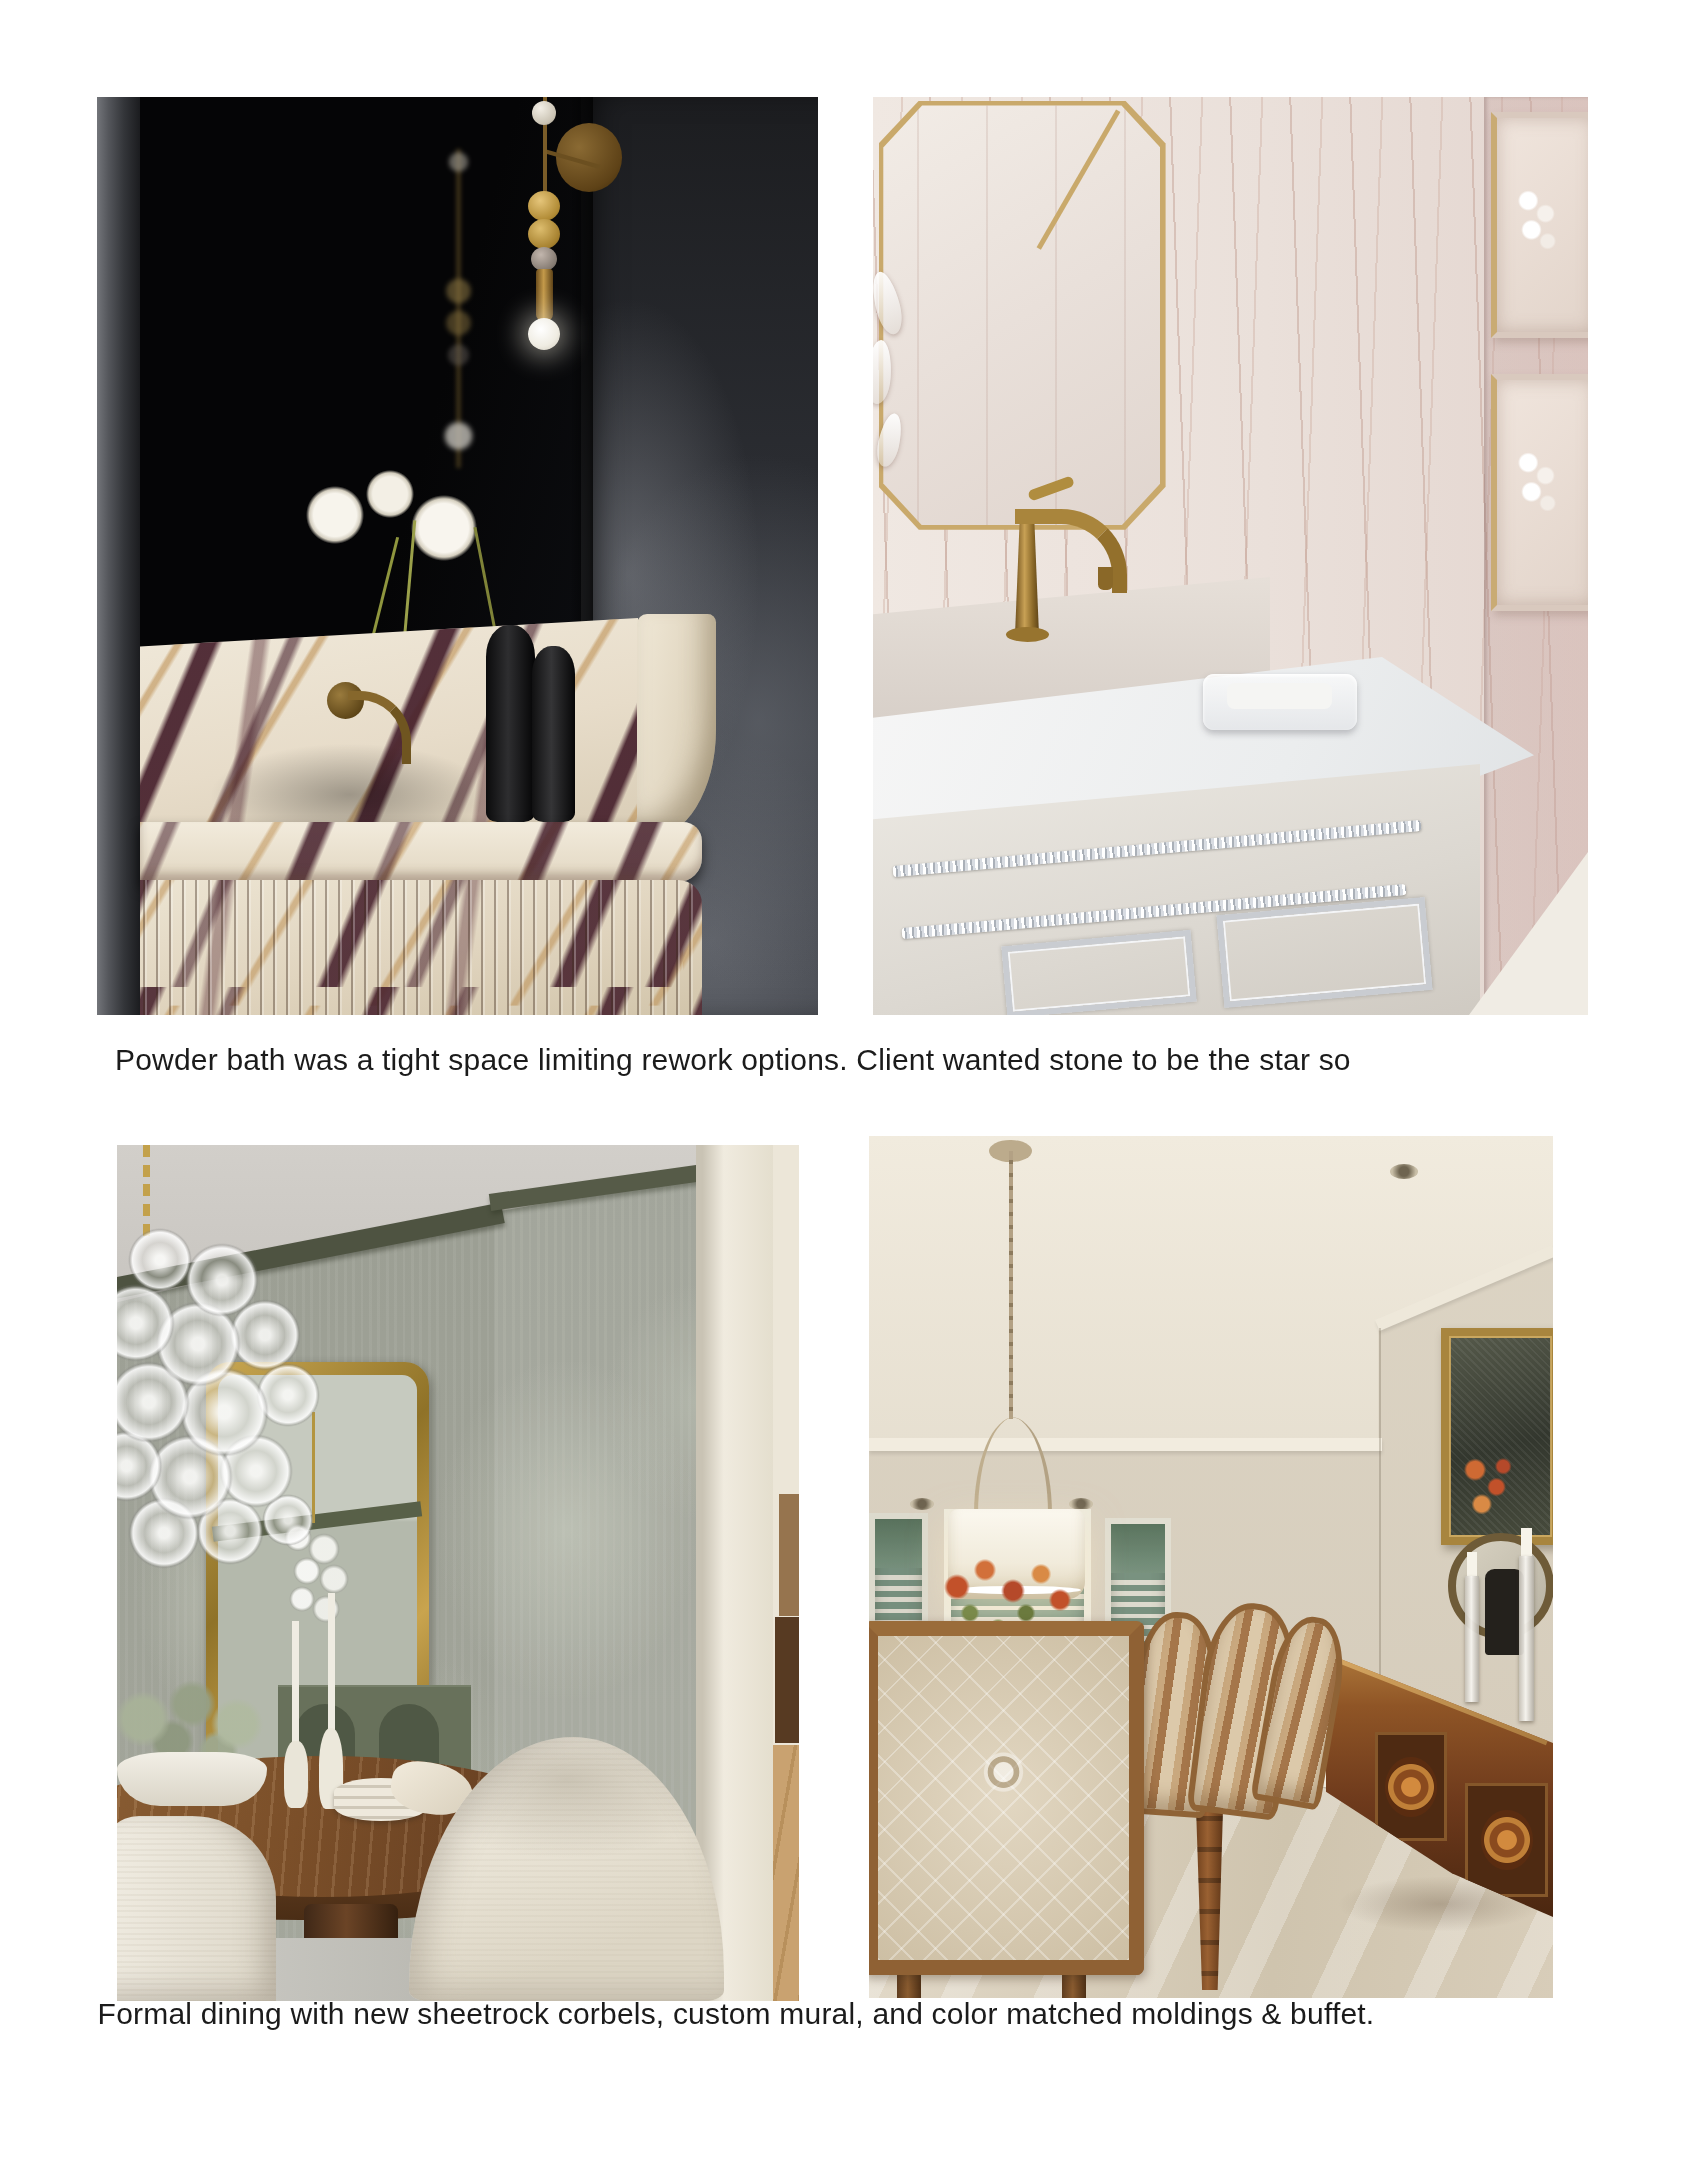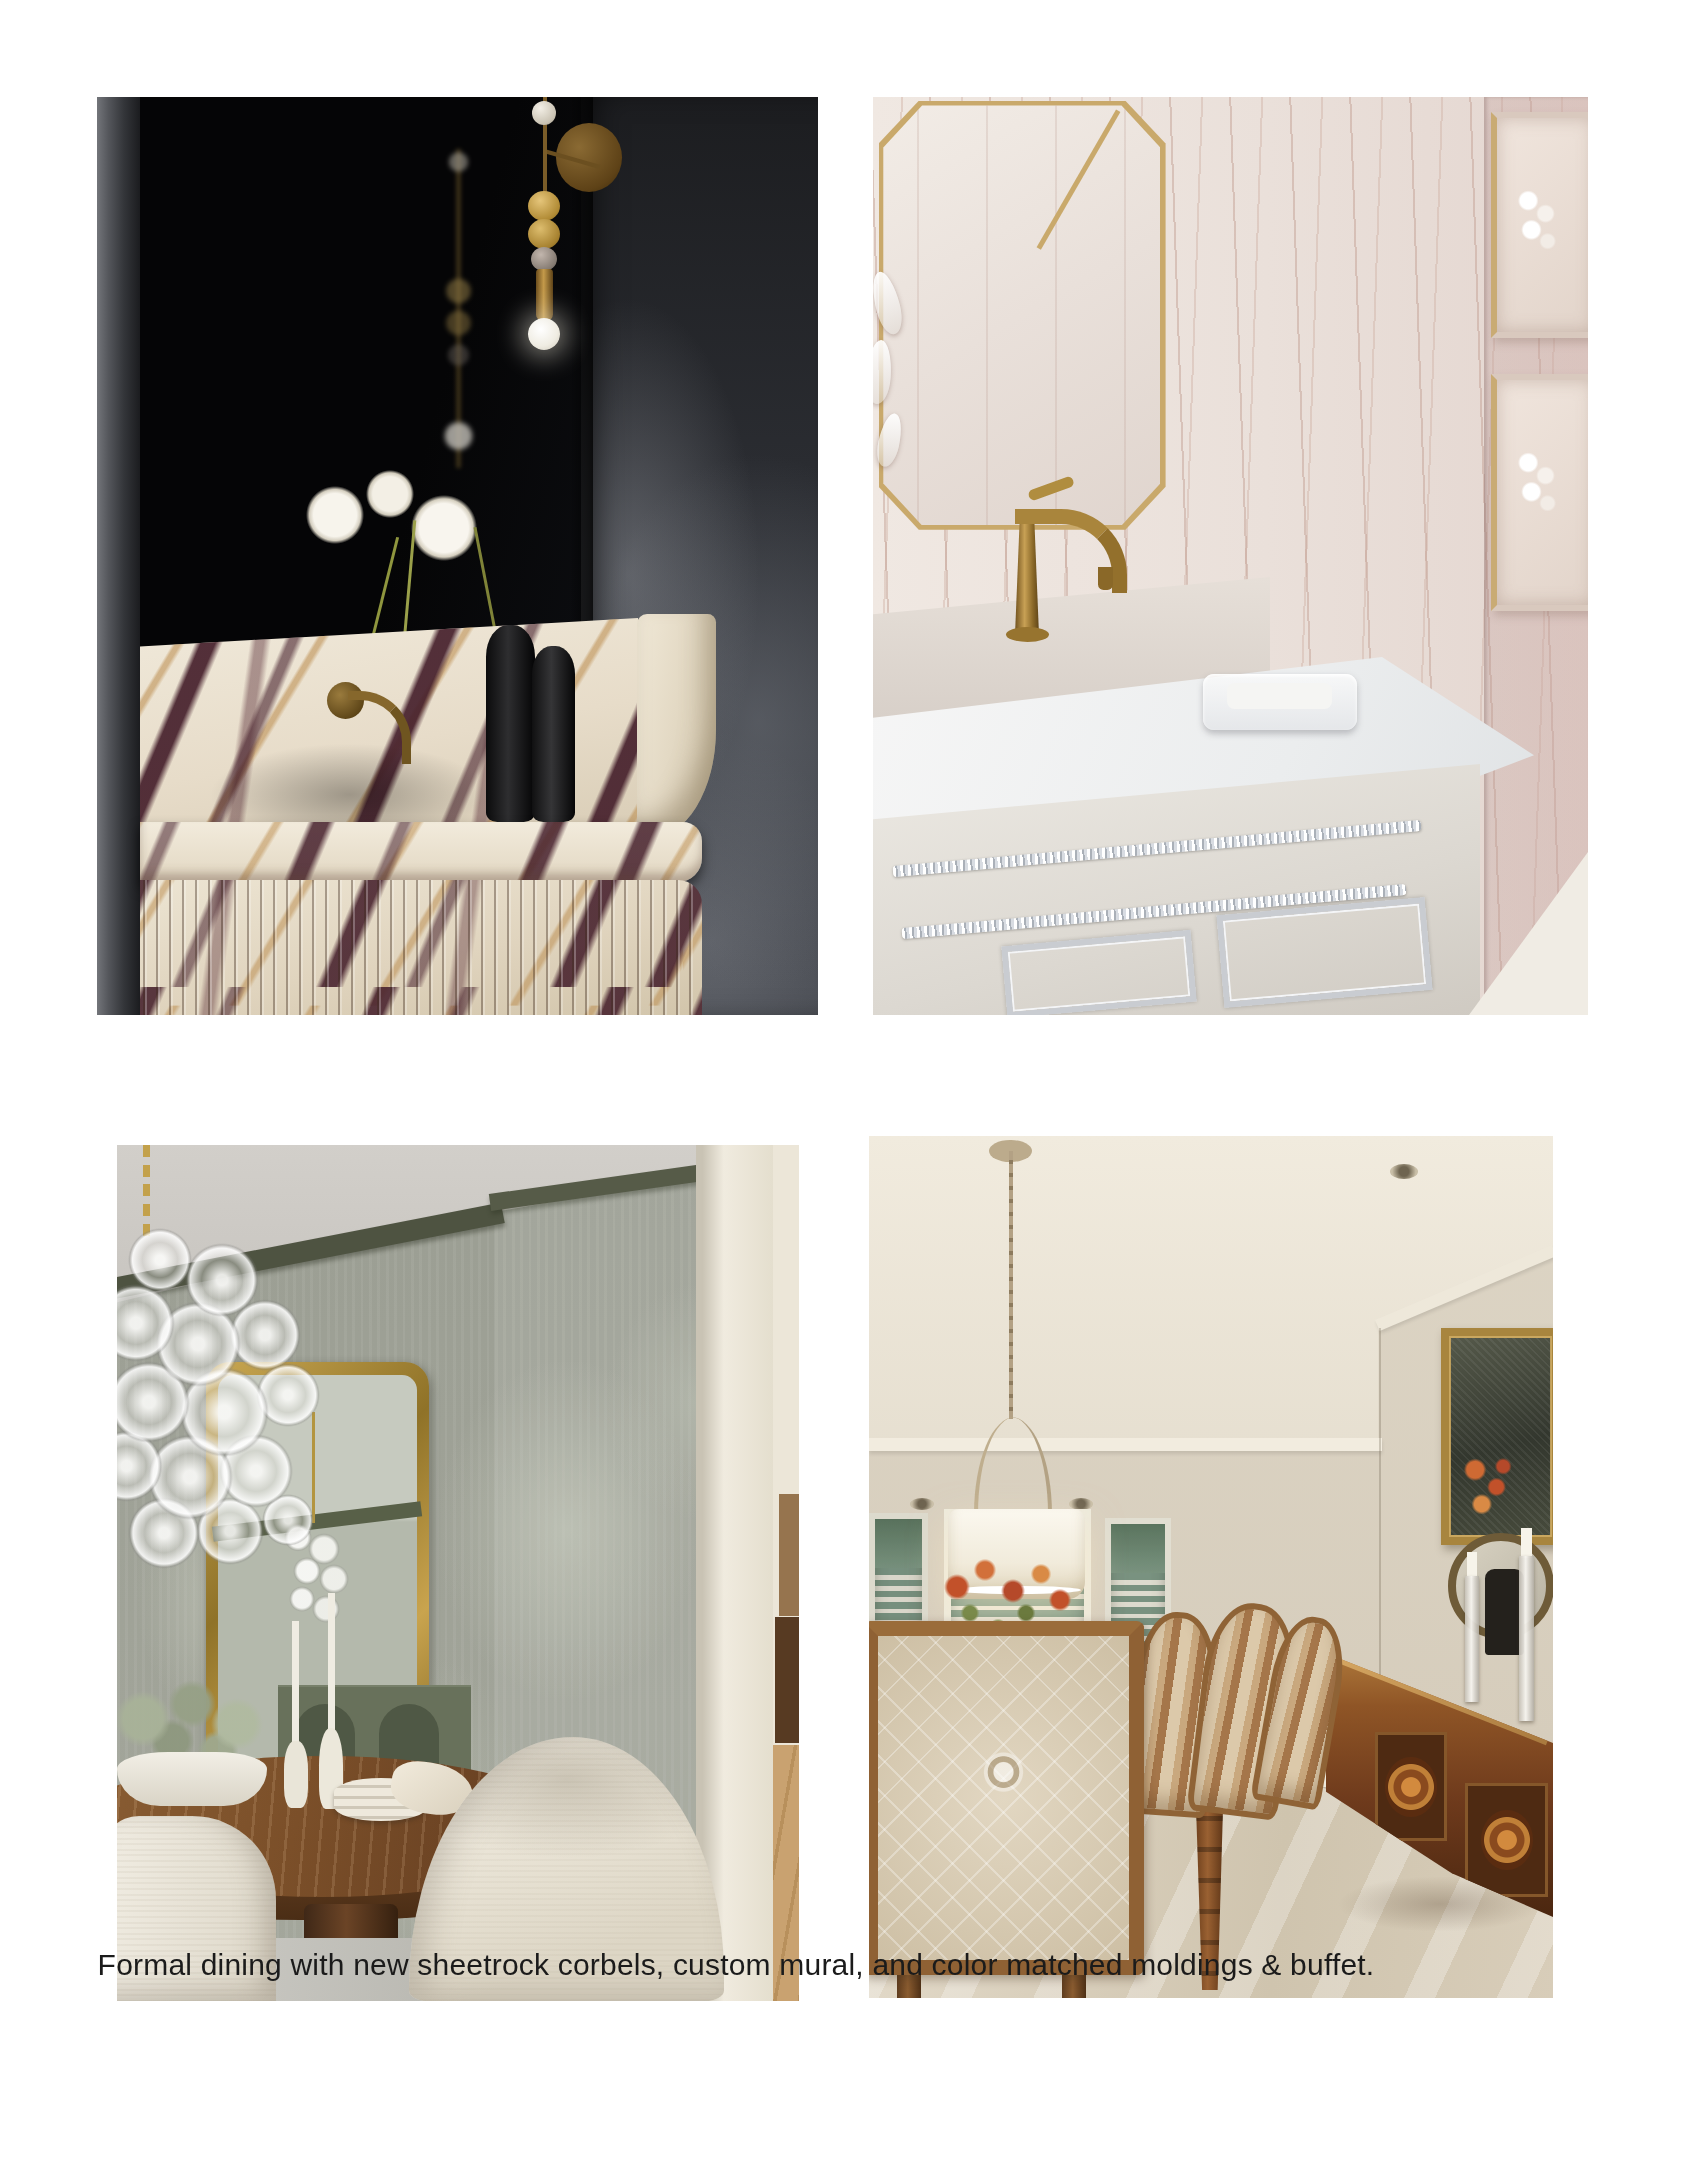--- a/index.html
+++ b/index.html
@@ -4,21 +4,21 @@
 <style>
   html,body{margin:0;padding:0;background:#fff;}
   .page{position:relative;width:1686px;height:2182px;background:#fff;overflow:hidden;
         font-family:"Liberation Sans",sans-serif;color:#1b1b1b;}
   .ph{position:absolute;overflow:hidden;}
   .e{position:absolute;}
   .cap{position:absolute;font-size:30px;line-height:35px;letter-spacing:0.2px;color:#1b1b1b;}
 
   
   #cap1{left:115px;top:1042px;width:1518px;text-align:left;}
-  #cap2{left:0;top:1947px;width:1472px;text-align:center;}
+  #cap2{left:0;top:1996px;width:1472px;text-align:center;}
 
   
   #p1{left:97px;top:97px;width:721px;height:918px;background:#0a0a0c;}
   #p1-trim{left:0;top:0;width:43px;height:918px;
     background:linear-gradient(90deg,#73757a 0%,#55575c 26%,#34363a 62%,#1b1c1f 100%);}
   #p1-mir{left:43px;top:0;width:441px;height:918px;
     background:linear-gradient(105deg,#050506 55%,#0b0c0f 85%,#121318 100%);}
   #p1-pla{left:484px;top:0;width:237px;height:918px;
     background:
       radial-gradient(187px 394px at 20% 52%, rgba(165,168,175,.40), transparent 70%),
@@ -448,20 +448,21 @@
     <div class="e" id="p2-ft"></div>
     <div class="e" id="p2-fh"></div>
     <div class="e" id="p2-fx"></div>
     <div class="e" id="p2-sd">
       <div class="e soap"></div>
     </div>
     <div class="e" id="p2-bb"></div>
   </div>
 
   <div class="cap" id="cap1">
+    <div>Powder bath was a tight space limiting rework options. Client wanted stone to be the star so</div>
   </div>
 
   <div class="ph" id="p3" aria-label="Formal dining room with custom mural, bubble chandelier, gold mirror and round walnut table">
     <div class="e" id="p3-wl"></div>
     <div class="e" id="p3-ceil"></div>
     <div class="e" id="p3-cr1"></div>
     <div class="e" id="p3-cr2"></div>
     <div class="e" id="p3-pil"></div>
     <div class="e" id="p3-hall">
       <div class="e val"></div>

